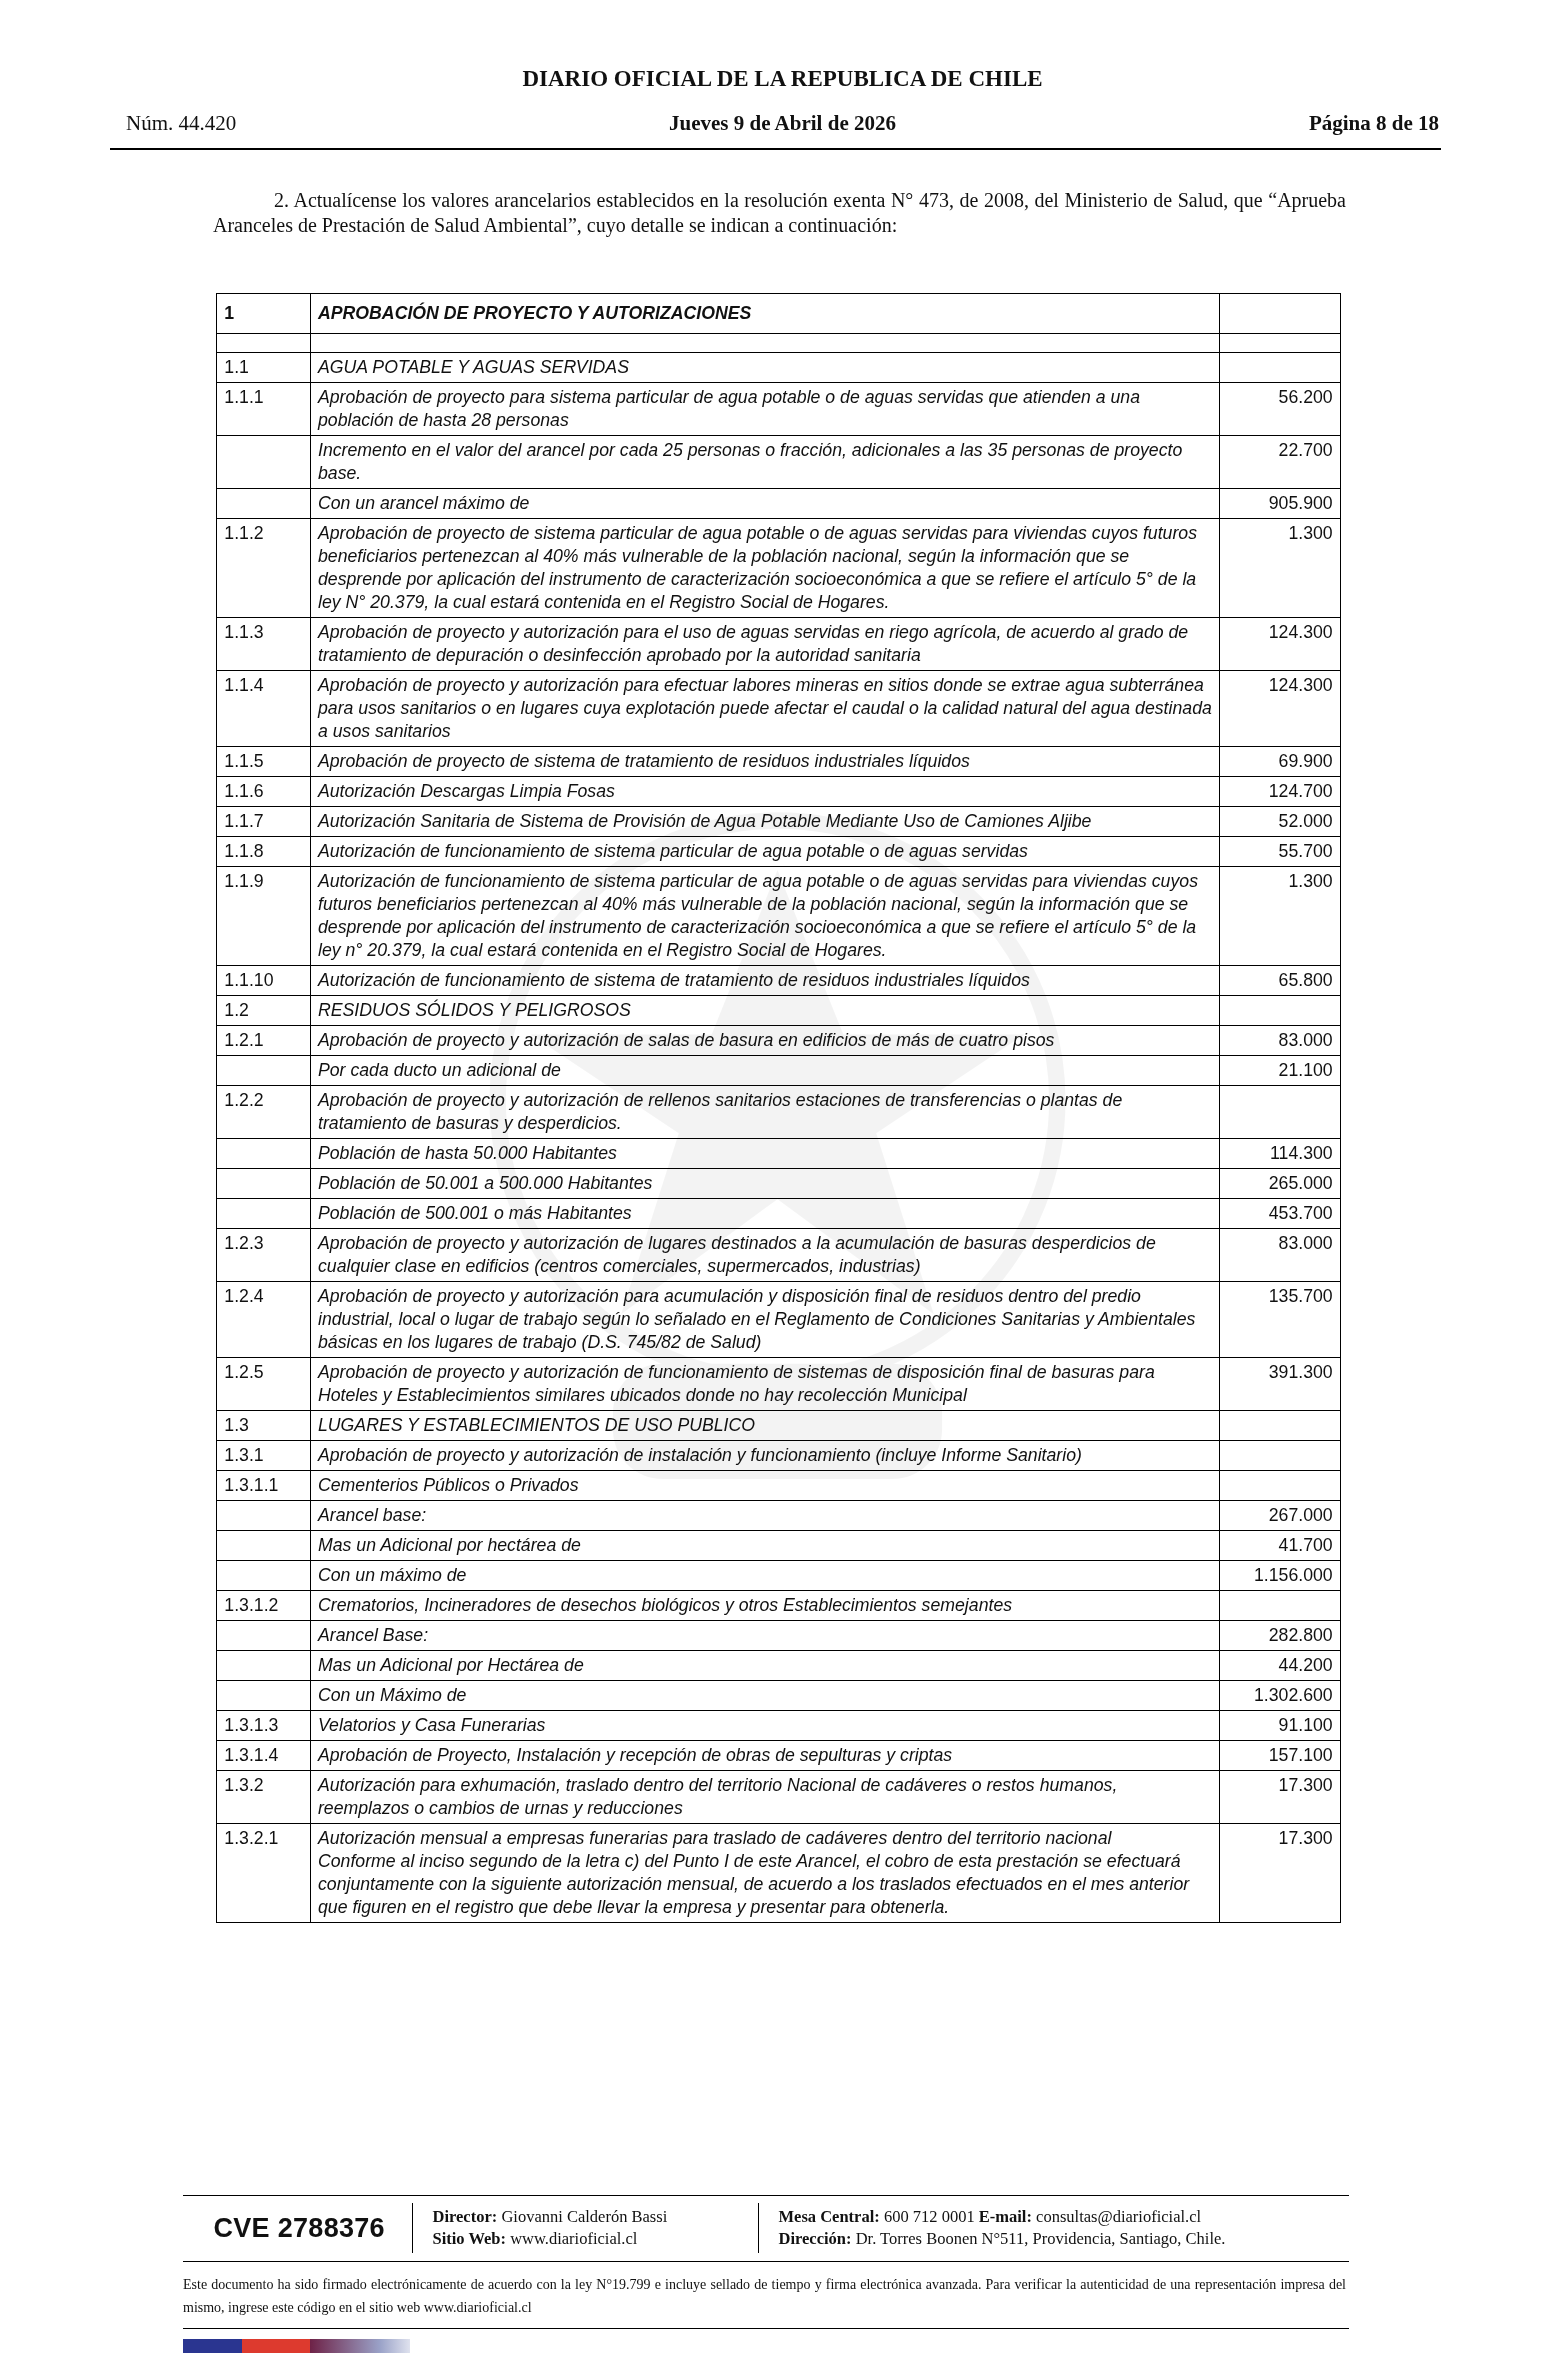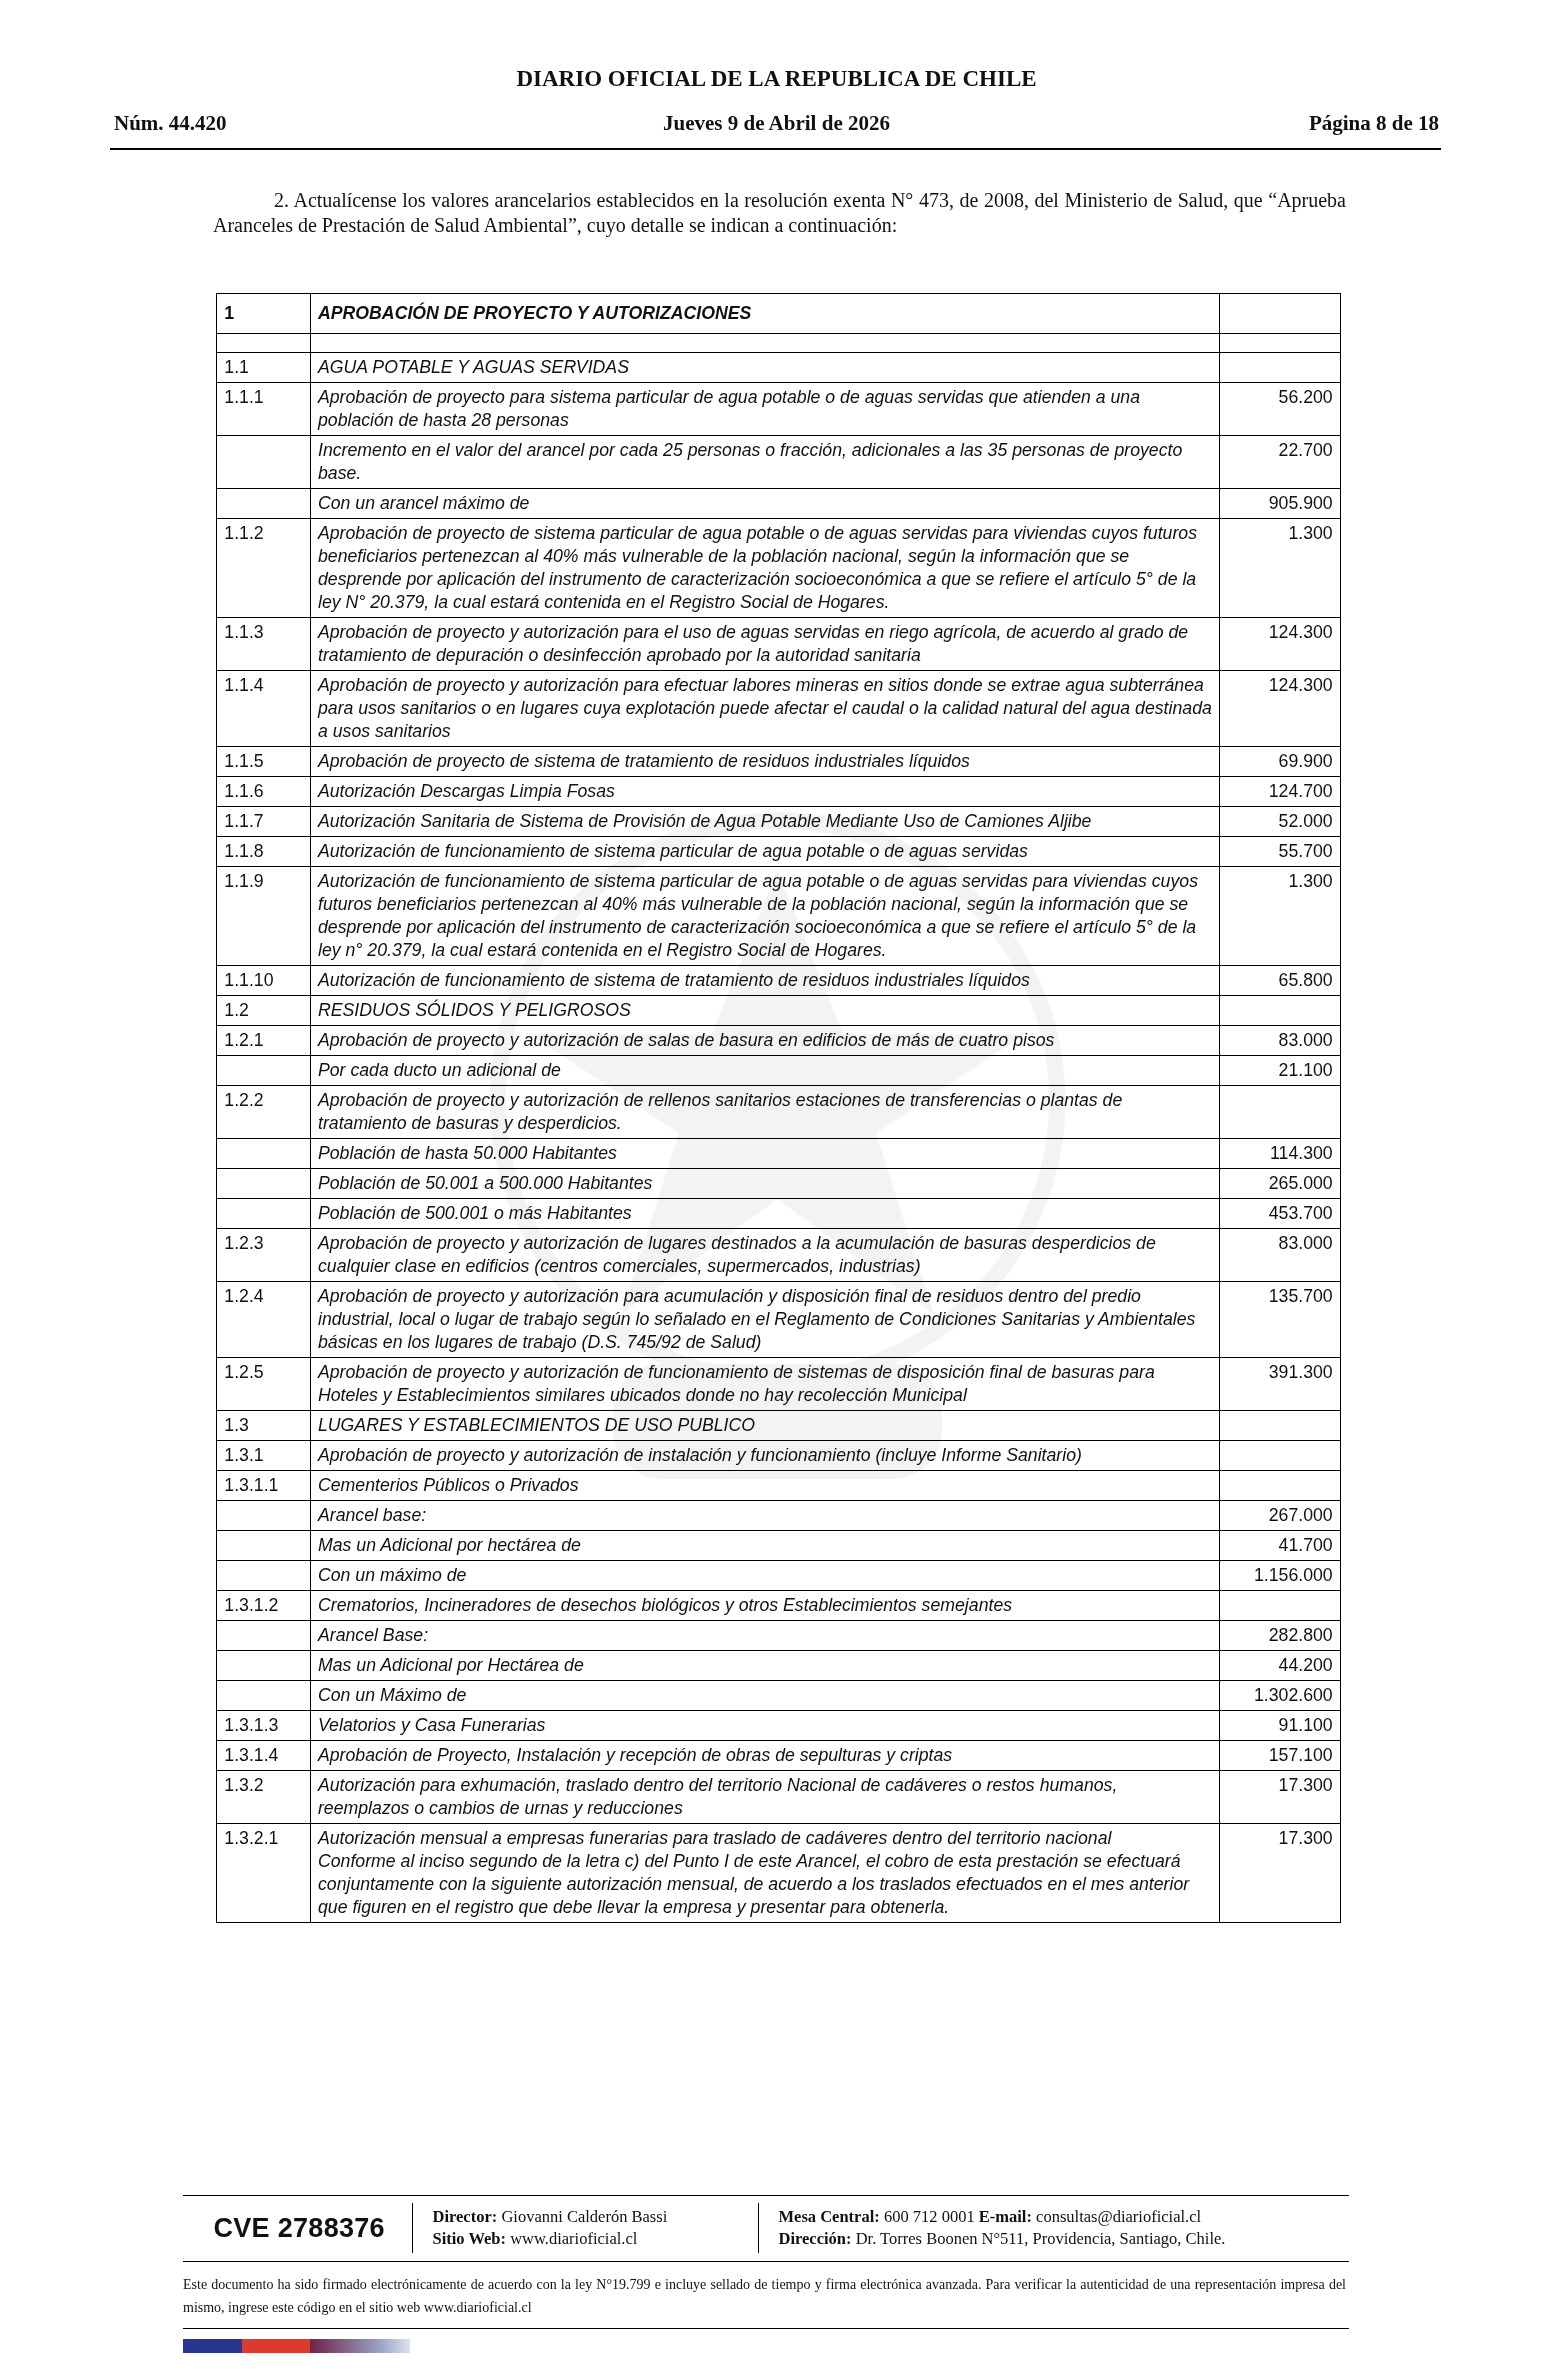--- a/index.html
+++ b/index.html
@@ -26,21 +26,21 @@
     z-index: 0;
   }
 
   
   .header { position: relative; z-index: 1; padding-top: 66px; }
   .header-grid {
     display: flex;
     align-items: flex-end;
     padding: 0 115px 0 114px;
   }
-  .header-left  { width: 262px; font-weight: bold; font-size: 21px; }
+  .header-left  { width: 262px; font-weight: normal; font-size: 21px; margin-left: 12px; }
   .header-center{ flex: 1; text-align: center; }
   .header-title { font-weight: bold; font-size: 23px; margin-bottom: 19px; }
   .header-date  { font-weight: bold; font-size: 21px; }
   .header-right { width: 262px; text-align: right; font-weight: bold; font-size: 21px; }
   .header-rule  { margin: 12.2px 113px 0 110px; border-top: 2.4px solid #000; }
 
   
   .intro {
     position: relative; z-index: 1;
     margin: 38px 0 0 213px;
@@ -291,21 +291,21 @@
     </tr>
 
     <tr class="tall">
       <td class="code">1.2.3</td>
       <td class="desc">Aprobación de proyecto y autorización de lugares destinados a la acumulación de basuras desperdicios de cualquier clase en edificios (centros comerciales, supermercados, industrias)</td>
       <td class="value">83.000</td>
     </tr>
 
     <tr class="tall">
       <td class="code">1.2.4</td>
-      <td class="desc">Aprobación de proyecto y autorización para acumulación y disposición final de residuos dentro del predio industrial, local o lugar de trabajo según lo señalado en el Reglamento de Condiciones Sanitarias y Ambientales básicas en los lugares de trabajo (D.S. 745/92 de Salud)</td>
+      <td class="desc">Aprobación de proyecto y autorización para acumulación y disposición final de residuos dentro del predio industrial, local o lugar de trabajo según lo señalado en el Reglamento de Condiciones Sanitarias y Ambientales básicas en los lugares de trabajo (D.S. 745/82 de Salud)</td>
       <td class="value">135.700</td>
     </tr>
 
     <tr class="tall">
       <td class="code">1.2.5</td>
       <td class="desc">Aprobación de proyecto y autorización de funcionamiento de sistemas de disposición final de basuras para Hoteles y Establecimientos similares ubicados donde no hay recolección Municipal</td>
       <td class="value">391.300</td>
     </tr>
 
     <tr>

